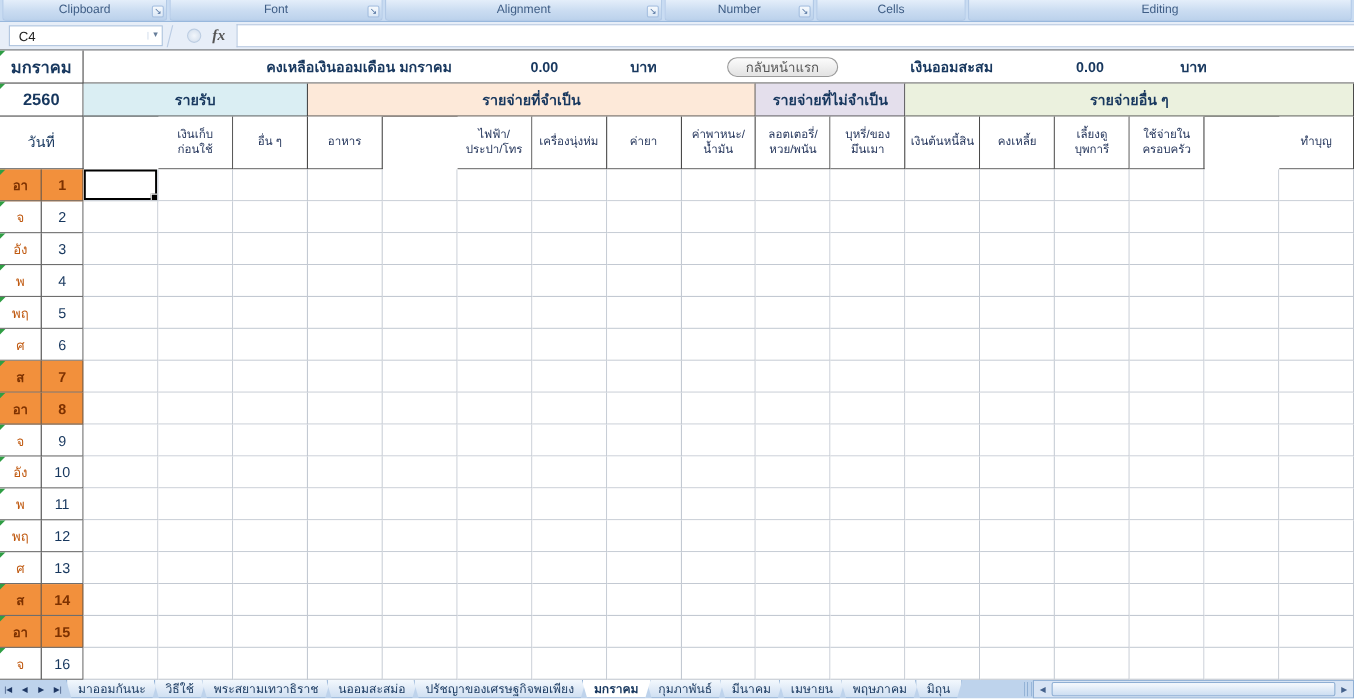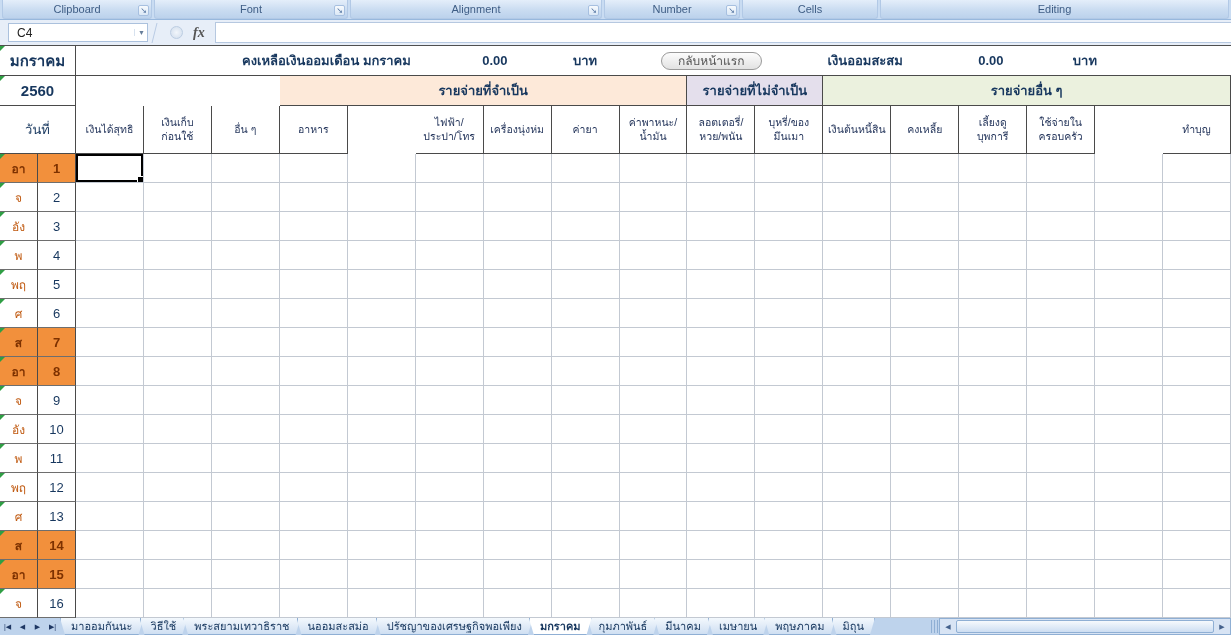--- a/index.html
+++ b/index.html
@@ -133,24 +133,24 @@
       <span class="s1">คงเหลือเงินออมเดือน มกราคม</span>
       <span class="s2">0.00</span>
       <span class="s3">บาท</span>
       <button class="back-btn">กลับหน้าแรก</button>
       <span class="s4">เงินออมสะสม</span>
       <span class="s5">0.00</span>
       <span class="s6">บาท</span>
     </div>
     <div class="c year-cell flag" style="grid-area:2/1/3/3">2560</div>
     <div class="c date-cell" style="grid-area:3/1/4/3">วันที่</div>
+  <div class="c section-cell" style="grid-area: 2 / 3 / 3 / 6; background: rgb(218, 238, 243);">รายรับ</div>
       <div class="c section-cell" style="grid-area: 2 / 6 / 3 / 12; background: rgb(253, 233, 217);">รายจ่ายที่จำเป็น</div>
       <div class="c section-cell" style="grid-area: 2 / 12 / 3 / 14; background: rgb(228, 223, 236);">รายจ่ายที่ไม่จำเป็น</div>
       <div class="c section-cell" style="grid-area: 2 / 14 / 3 / 20; background: rgb(235, 241, 222);">รายจ่ายอื่น ๆ</div>
-      <div class="c colhead" style="grid-area: 3 / 3 / 4 / 4;">เงินได้สุทธิ</div>
       <div class="c colhead" style="grid-area: 3 / 4 / 4 / 5;">เงินเก็บ
 ก่อนใช้</div>
       <div class="c colhead" style="grid-area: 3 / 5 / 4 / 6;">อื่น ๆ</div>
       <div class="c colhead" style="grid-area: 3 / 6 / 4 / 7;">อาหาร</div>
       <div class="c colhead" style="grid-area: 3 / 8 / 4 / 9;">ไฟฟ้า/
 ประปา/โทร</div>
       <div class="c colhead" style="grid-area: 3 / 10 / 4 / 11;">ค่ายา</div>
       <div class="c colhead" style="grid-area: 3 / 9 / 4 / 10;">เครื่องนุ่งห่ม</div>
       <div class="c colhead" style="grid-area: 3 / 12 / 4 / 13;">ลอตเตอรี่/
 หวย/พนัน</div>

